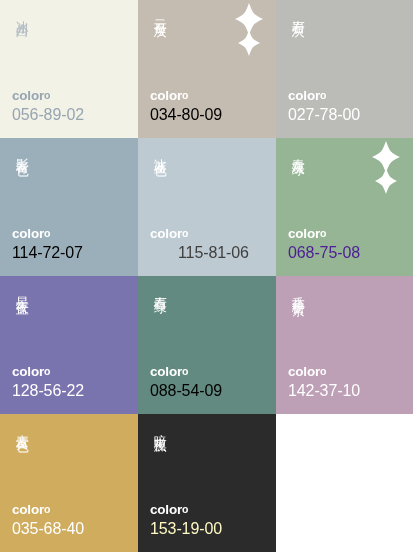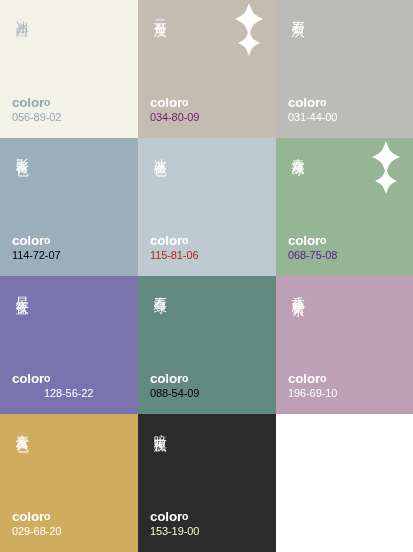--- a/index.html
+++ b/index.html
@@ -53,21 +53,21 @@
     letter-spacing: -0.2px;
     line-height: 1.15;
     display: block;
   }
   .brand-word .mark-o {
     font-size: 10.5px;
     vertical-align: 1.5px;
     letter-spacing: 0;
   }
   .brand-code {
-    font-size: 11px;
+    font-size: 16px;
     font-weight: 400;
     letter-spacing: -0.1px;
     line-height: 1.25;
     display: block;
     margin-top: 1px;
     text-align: center;
   }
 
   .sparkle-group {
     position: absolute;
@@ -87,89 +87,89 @@
       <div class="name-vertical" style="color: rgb(178, 188, 196);">冰川白</div>
       <div class="brand-block">
         <span class="brand-word" style="color: rgb(151, 165, 178);"><span>color</span><span class="mark-o">o</span></span>
         <span class="brand-code" style="color: rgb(151, 165, 178);">056-89-02</span>
       </div>
     </div>
     <div class="swatch" style="background: rgb(196, 188, 177);">
       <div class="name-vertical" style="color: rgb(255, 255, 255);">云母灰</div>
       <div class="brand-block">
         <span class="brand-word" style="color: rgb(255, 255, 255);"><span>color</span><span class="mark-o">o</span></span>
-        <span class="brand-code" style="color: #701a75;">034-80-09</span>
+        <span class="brand-code" style="color: #000000;">034-80-09</span>
       </div>
       <div class="sparkle-group">
         <svg width="42" height="56" viewBox="0 0 42 56">
           <path d="M 21 1 C 25.2 12.2 25.2 12.2 35 17 C 25.2 21.8 25.2 21.8 21 33 C 16.8 21.8 16.8 21.8 7 17 C 16.8 12.2 16.8 12.2 21 1 Z" fill="#ffffff"></path>
           <path d="M 21 28 C 24.3 37.1 24.3 37.1 32 41 C 24.3 44.9 24.3 44.9 21 54 C 17.7 44.9 17.7 44.9 10 41 C 17.7 37.1 17.7 37.1 21 28 Z" fill="#ffffff"></path>
         </svg>
       </div>
     </div>
     <div class="swatch" style="background: rgb(187, 188, 183);">
       <div class="name-vertical" style="color: rgb(255, 255, 255);">岩石灰</div>
       <div class="brand-block">
         <span class="brand-word" style="color: rgb(255, 255, 255);"><span>color</span><span class="mark-o">o</span></span>
-        <span class="brand-code" style="color: rgb(255, 255, 255);">031-44-00</span>
+        <span class="brand-code" style="color: rgb(255, 255, 255);">027-78-00</span>
       </div>
     </div>
     <div class="swatch" style="background: rgb(155, 175, 187);">
       <div class="name-vertical" style="color: rgb(255, 255, 255);">影青色</div>
       <div class="brand-block">
         <span class="brand-word" style="color: rgb(255, 255, 255);"><span>color</span><span class="mark-o">o</span></span>
         <span class="brand-code" style="color: #000000;">114-72-07</span>
       </div>
     </div>
     <div class="swatch" style="background: rgb(189, 202, 209);">
       <div class="name-vertical" style="color: rgb(255, 255, 255);">冰蓝色</div>
       <div class="brand-block">
         <span class="brand-word" style="color: rgb(255, 255, 255);"><span>color</span><span class="mark-o">o</span></span>
-        <span class="brand-code" style="color: #b91c1c;">115-81-06</span>
+        <span class="brand-code" style="color: #404040; margin-left: 28px;">115-81-06</span>
       </div>
     </div>
     <div class="swatch" style="background: rgb(150, 181, 149);">
       <div class="name-vertical" style="color: rgb(255, 255, 255);">青灰绿</div>
       <div class="brand-block">
         <span class="brand-word" style="color: rgb(255, 255, 255);"><span>color</span><span class="mark-o">o</span></span>
         <span class="brand-code" style="color: #4c1d95;">068-75-08</span>
       </div>
       <div class="sparkle-group">
         <svg width="42" height="56" viewBox="0 0 42 56">
           <path d="M 21 1 C 25.2 12.2 25.2 12.2 35 17 C 25.2 21.8 25.2 21.8 21 33 C 16.8 21.8 16.8 21.8 7 17 C 16.8 12.2 16.8 12.2 21 1 Z" fill="#ffffff"></path>
           <path d="M 21 28 C 24.3 37.1 24.3 37.1 32 41 C 24.3 44.9 24.3 44.9 21 54 C 17.7 44.9 17.7 44.9 10 41 C 17.7 37.1 17.7 37.1 21 28 Z" fill="#ffffff"></path>
         </svg>
       </div>
     </div>
     <div class="swatch" style="background: rgb(122, 116, 174);">
       <div class="name-vertical" style="color: rgb(255, 255, 255);">星夜蓝</div>
       <div class="brand-block">
         <span class="brand-word" style="color: rgb(255, 255, 255);"><span>color</span><span class="mark-o">o</span></span>
-        <span class="brand-code" style="color: rgb(255, 255, 255); margin-left: 32px;">128-56-22</span>
+        <span class="brand-code" style="color: rgb(255, 255, 255);">128-56-22</span>
       </div>
     </div>
     <div class="swatch" style="background: rgb(98, 138, 129);">
       <div class="name-vertical" style="color: rgb(255, 255, 255);">青石绿</div>
       <div class="brand-block">
         <span class="brand-word" style="color: rgb(255, 255, 255);"><span>color</span><span class="mark-o">o</span></span>
         <span class="brand-code" style="color: #000000;">088-54-09</span>
       </div>
     </div>
     <div class="swatch" style="background: rgb(189, 159, 182);">
       <div class="name-vertical" style="color: rgb(255, 255, 255);">香芋粉紫</div>
       <div class="brand-block">
         <span class="brand-word" style="color: rgb(255, 255, 255);"><span>color</span><span class="mark-o">o</span></span>
-        <span class="brand-code" style="color: rgb(255, 255, 255);">196-69-10</span>
+        <span class="brand-code" style="color: rgb(255, 255, 255);">142-37-10</span>
       </div>
     </div>
     <div class="swatch" style="background: rgb(207, 172, 94);">
       <div class="name-vertical" style="color: rgb(255, 255, 255);">麦黄色</div>
       <div class="brand-block">
         <span class="brand-word" style="color: rgb(255, 255, 255);"><span>color</span><span class="mark-o">o</span></span>
-        <span class="brand-code" style="color: rgb(255, 255, 255);">029-68-20</span>
+        <span class="brand-code" style="color: rgb(255, 255, 255);">035-68-40</span>
       </div>
     </div>
     <div class="swatch" style="background: rgb(43, 43, 43);">
       <div class="name-vertical" style="color: rgb(255, 255, 255);">暗夜黑</div>
       <div class="brand-block">
         <span class="brand-word" style="color: rgb(255, 255, 255);"><span>color</span><span class="mark-o">o</span></span>
         <span class="brand-code" style="color: #fef9c3;">153-19-00</span>
       </div>
     </div>
     <div class="swatch empty" style="background: rgb(255, 255, 255);"></div>

